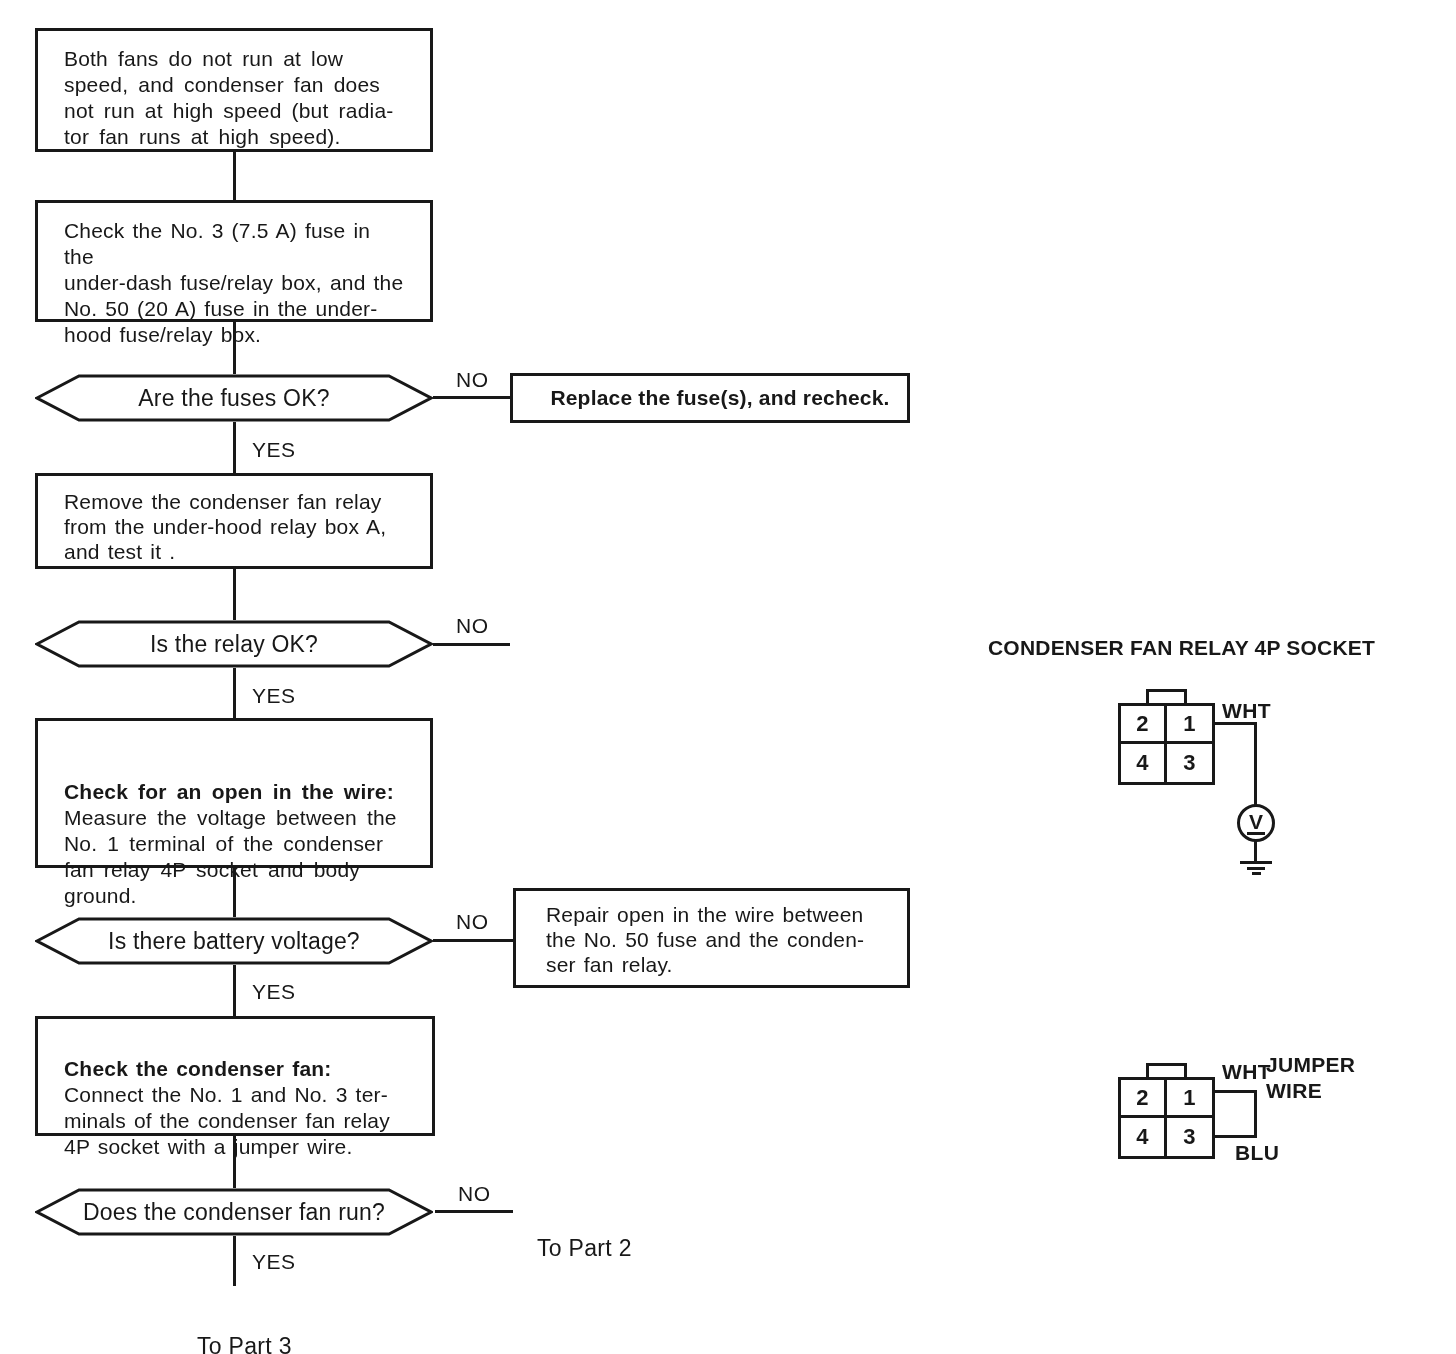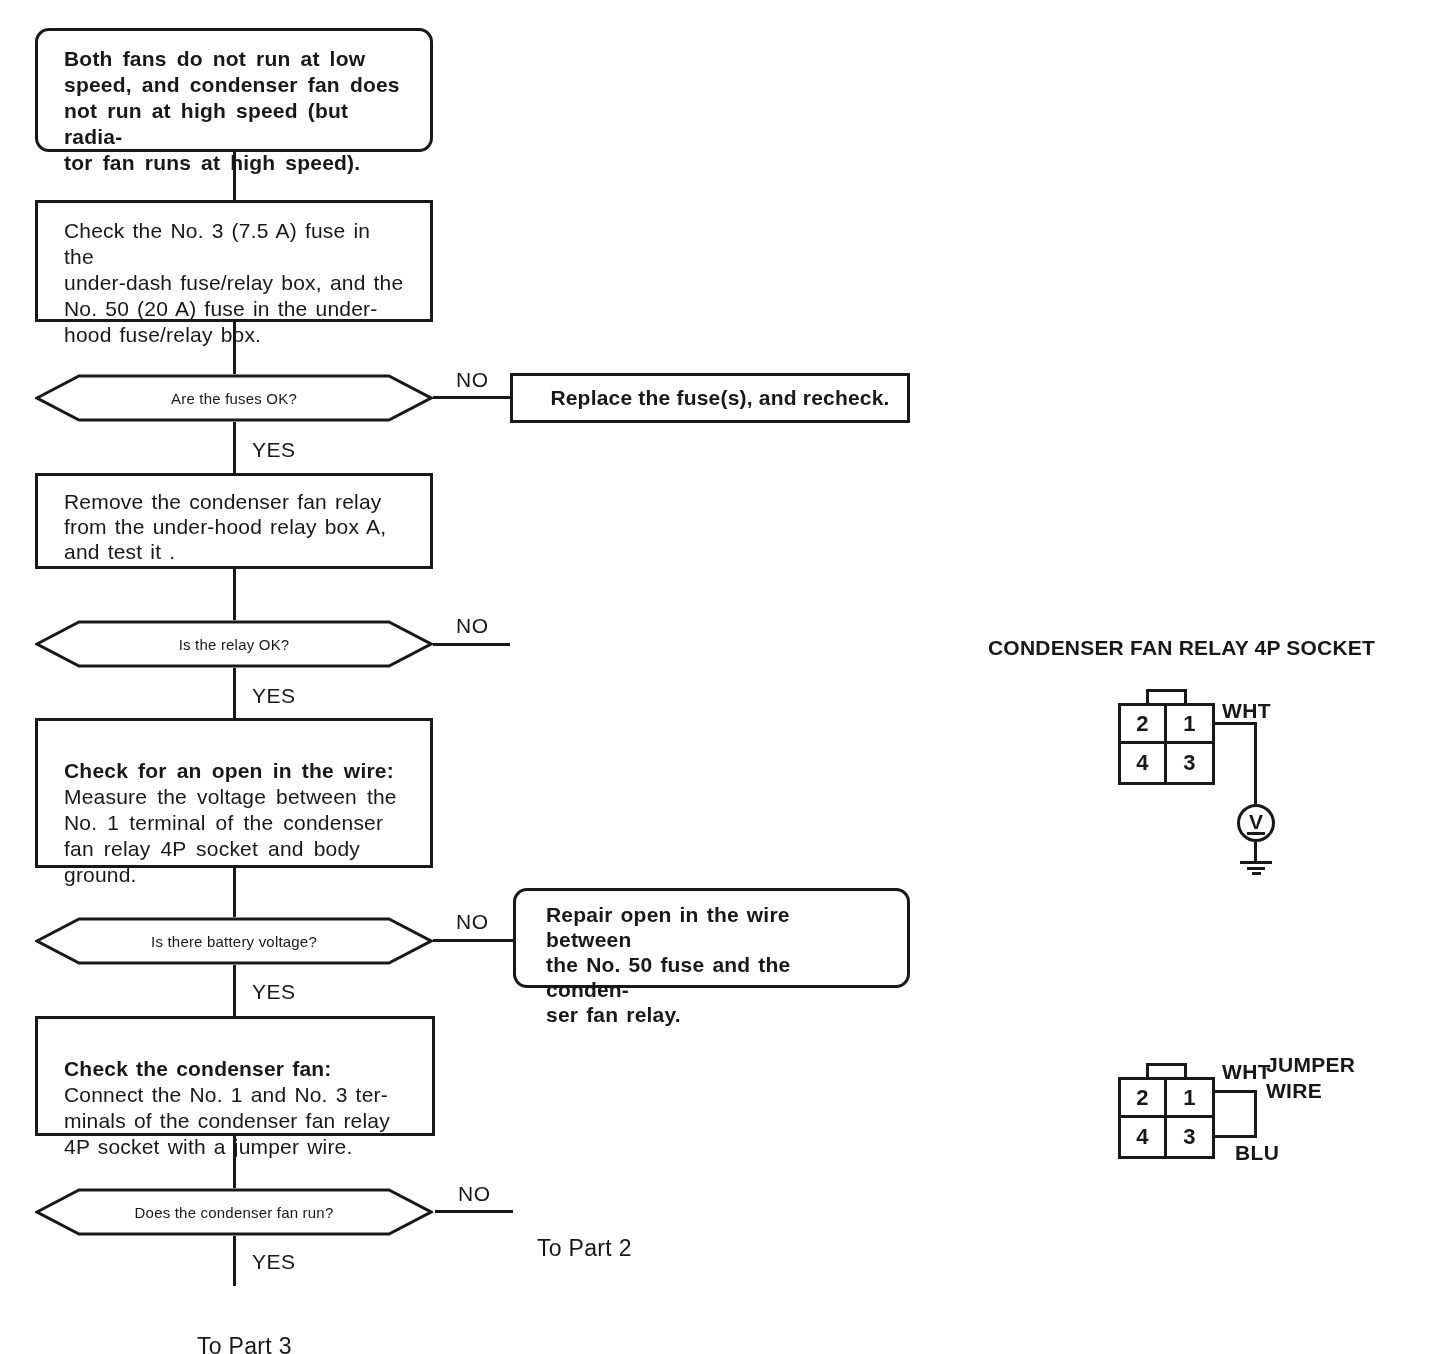--- a/index.html
+++ b/index.html
@@ -6,33 +6,33 @@
   #canvas{
     position:relative;width:1456px;height:1354px;background:#ffffff;
     font-family:"Liberation Sans","DejaVu Sans",sans-serif;color:#181818;
     overflow:hidden;
   }
   .box{
     position:absolute;background:#fff;border:3px solid #181818;
     box-sizing:border-box;font-size:21px;line-height:26px;
     letter-spacing:.2px;word-spacing:2px;white-space:pre-line;
   }
-  .bold{font-weight:700;border-radius:14px;}
+  .bold{font-weight:400;}
   .box .title{display:block;font-weight:700;}
   .ansbox{
     position:absolute;background:#fff;border:3px solid #181818;
     box-sizing:border-box;display:flex;align-items:center;justify-content:center;
     font-weight:700;font-size:21px;letter-spacing:.2px;
   }
   .hex{position:absolute;width:398px;height:48px;}
   .hex svg{position:absolute;left:0;top:0;}
   .hex .hexlabel{
     position:absolute;left:0;top:0;width:100%;height:100%;
     display:flex;align-items:center;justify-content:center;
-    font-size:15px;letter-spacing:.2px;
+    font-size:23px;letter-spacing:.2px;
   }
   .vline{position:absolute;width:3px;background:#181818;}
   .hline{position:absolute;height:3px;background:#181818;}
   .flowlabel{position:absolute;font-size:21px;letter-spacing:.5px;}
   .partlabel{position:absolute;font-size:23px;letter-spacing:.3px;margin-top:39px;}
   .socket-title{position:absolute;font-weight:700;font-size:21px;letter-spacing:.2px;}
   .tab{position:absolute;width:41px;height:16px;background:#fff;
        border:3px solid #181818;border-bottom:none;box-sizing:border-box;}
   .pingrid{
     position:absolute;width:97px;height:82px;background:#fff;
@@ -101,21 +101,21 @@
       <polygon points="2,24 44,2 354,2 396,24 354,46 44,46" fill="#ffffff" stroke="#181818" stroke-width="3"></polygon>
     </svg>
     <span class="hexlabel">Is the relay OK?</span>
   </div>
   <div class="flowlabel" style="left:456px;top:614px;">NO</div>
   <div class="hline" style="left:433px;top:643px;width:77px;"></div>
 
   <div class="vline" style="left:233px;top:668px;height:50px;"></div>
   <div class="flowlabel" style="left:252px;top:684px;">YES</div>
 
-  <div class="box" style="left:35px;top:718px;width:398px;height:150px;padding:11px 26px;word-spacing:4px;">
+  <div class="box" style="left:35px;top:718px;width:398px;height:150px;padding:32px 26px;word-spacing:4px;">
     <span class="title">Check for an open in the wire:</span><span>Measure the voltage between the
 No. 1 terminal of the condenser
 fan relay 4P socket and body
 ground.</span>
   </div>
 
   <div class="vline" style="left:233px;top:868px;height:49px;"></div>
 
   <div class="hex" style="left:35px;top:917px;">
     <svg width="398" height="48" viewBox="0 0 398 48">

